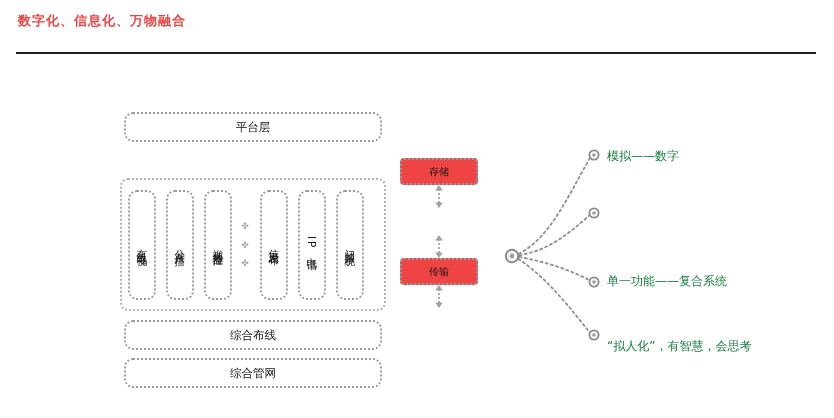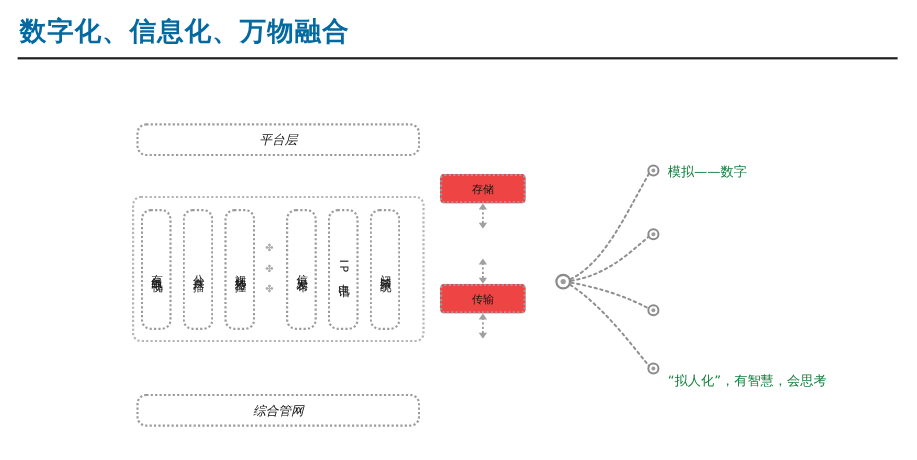--- a/index.html
+++ b/index.html
@@ -14,24 +14,24 @@
     overflow: hidden;
     font-family: "DejaVu Sans", "Liberation Sans", sans-serif;
     color: #1a1a1a;
   }
 
   
   #page-title {
     position: absolute;
     left: 18px;
     top: 12px;
-    font-size: 24px;
+    font-size: 13px;
     font-weight: bold;
     letter-spacing: 1px;
-    color: #0369a1;
+    color: #ef4444;
     white-space: nowrap;
   }
   #title-divider {
     position: absolute;
     left: 16px;
     top: 52px;
     width: 800px;
     height: 0;
     border-top: 2px solid #1f1f1f;
   }
@@ -51,21 +51,20 @@
     height: 30px;
     box-sizing: border-box;
     border: 2px dotted #9b9b9b;
     border-radius: 9px;
     background: #ffffff;
     display: flex;
     align-items: center;
     justify-content: center;
     font-size: 11.5px;
     color: #131313;
-    font-style: italic;
   }
   #row-platform   { top: 0px; }
   #row-mgmt       { top: 38px; }
   #row-cabling    { top: 208px; }
   #row-pipeline   { top: 246px; }
 
   
   #vcol-container {
     position: absolute;
     left: -4px;
@@ -222,20 +221,23 @@
   </div>
 
   <div class="vcol latin" style="left:174px;">
     <span class="vtext">IP电话</span>
   </div>
 
   <div class="vcol" style="left:212px;">
     <span class="vtext">门禁系统</span>
   </div>
 
+  <div class="wide-row" id="row-cabling">
+    <span>综合布线</span>
+  </div>
 
   <div class="wide-row" id="row-pipeline">
     <span>综合管网</span>
   </div>
 </div>
 
 <div id="mid-block">
 
   <div class="mid-box" id="mid-0">
     <span>存储</span>
@@ -288,15 +290,16 @@
     <circle cx="104" cy="152" r="4.6" fill="#ffffff" stroke="#8a8a8a" stroke-width="1.8"></circle>
     <circle cx="104" cy="152" r="1.8" fill="#9c9c9c"></circle>
 
     <circle cx="104" cy="205" r="4.6" fill="#ffffff" stroke="#8a8a8a" stroke-width="1.8"></circle>
     <circle cx="104" cy="205" r="1.8" fill="#9c9c9c"></circle>
   </svg>
 
   <div class="r-item" id="r-0">模拟——数字</div>
 
 
+  <div class="r-item" id="r-2">单一功能——复合系统</div>
 
   <div class="r-item" id="r-3">“拟人化”，有智慧，会思考</div>
 </div>
 
 </body></html>

